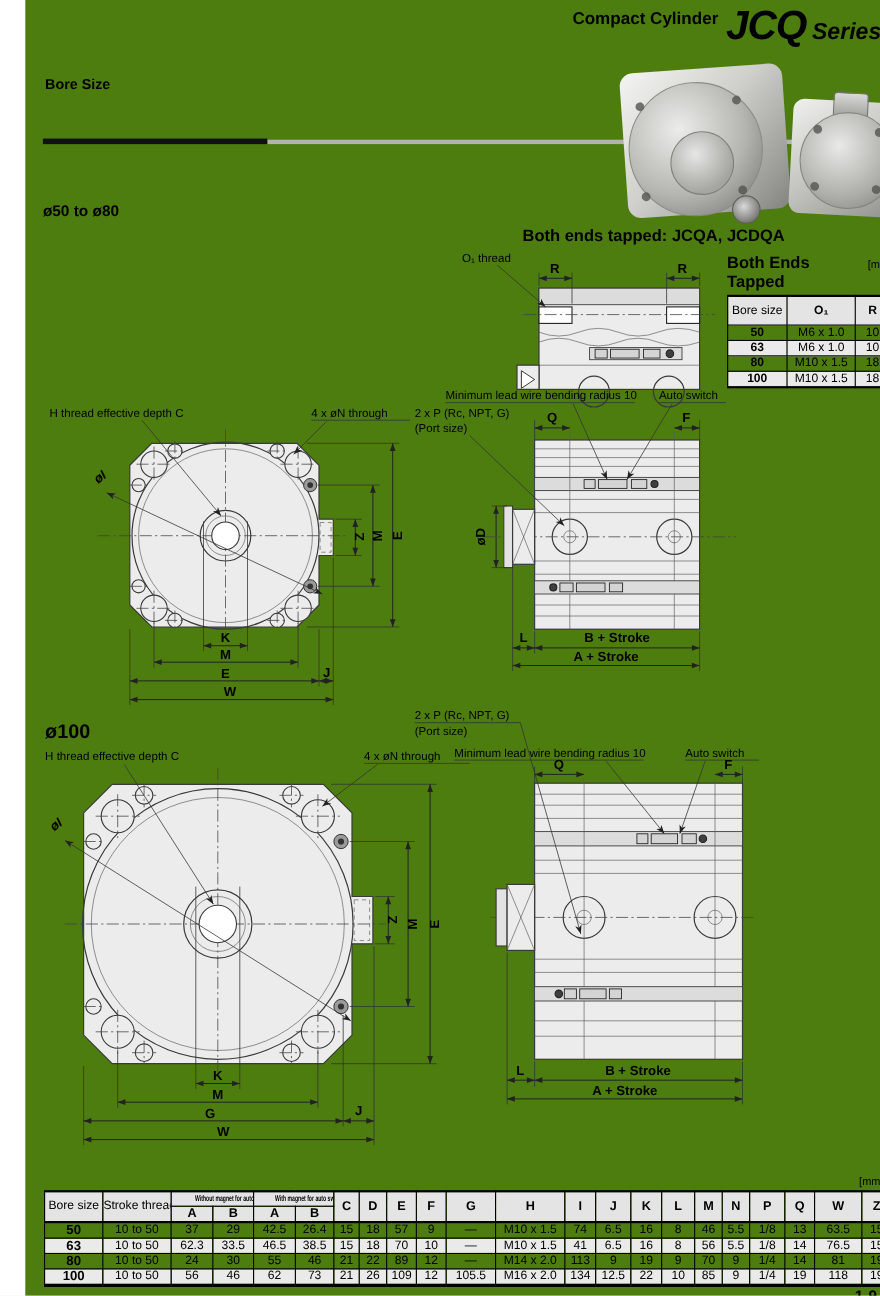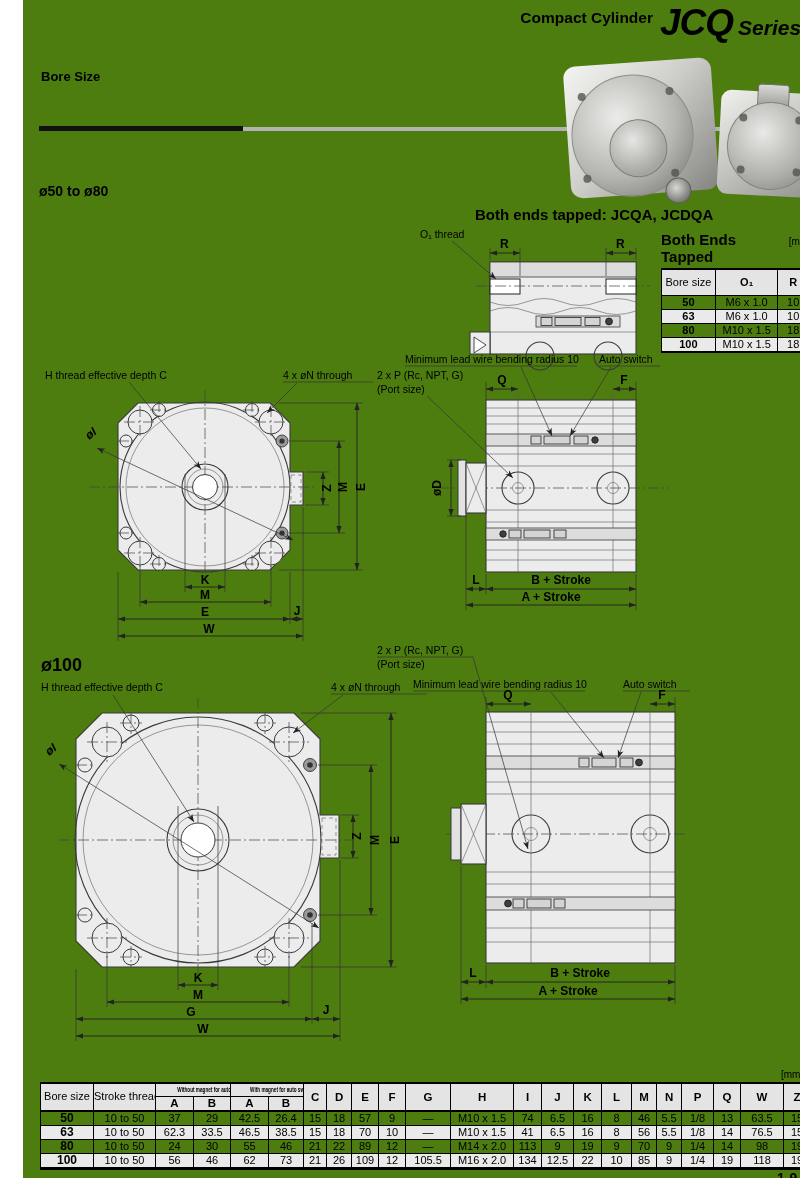--- a/index.html
+++ b/index.html
@@ -780,21 +780,21 @@
             <td>—</td>
             <td>M14 x 2.0</td>
             <td>113</td>
             <td>9</td>
             <td>19</td>
             <td>9</td>
             <td>70</td>
             <td>9</td>
             <td>1/4</td>
             <td>14</td>
-            <td>98</td>
+            <td>81</td>
             <td>19</td>
           </tr>
           <tr>
             <td>100</td>
             <td>10 to 50</td>
             <td>56</td>
             <td>46</td>
             <td>62</td>
             <td>73</td>
             <td>21</td>

